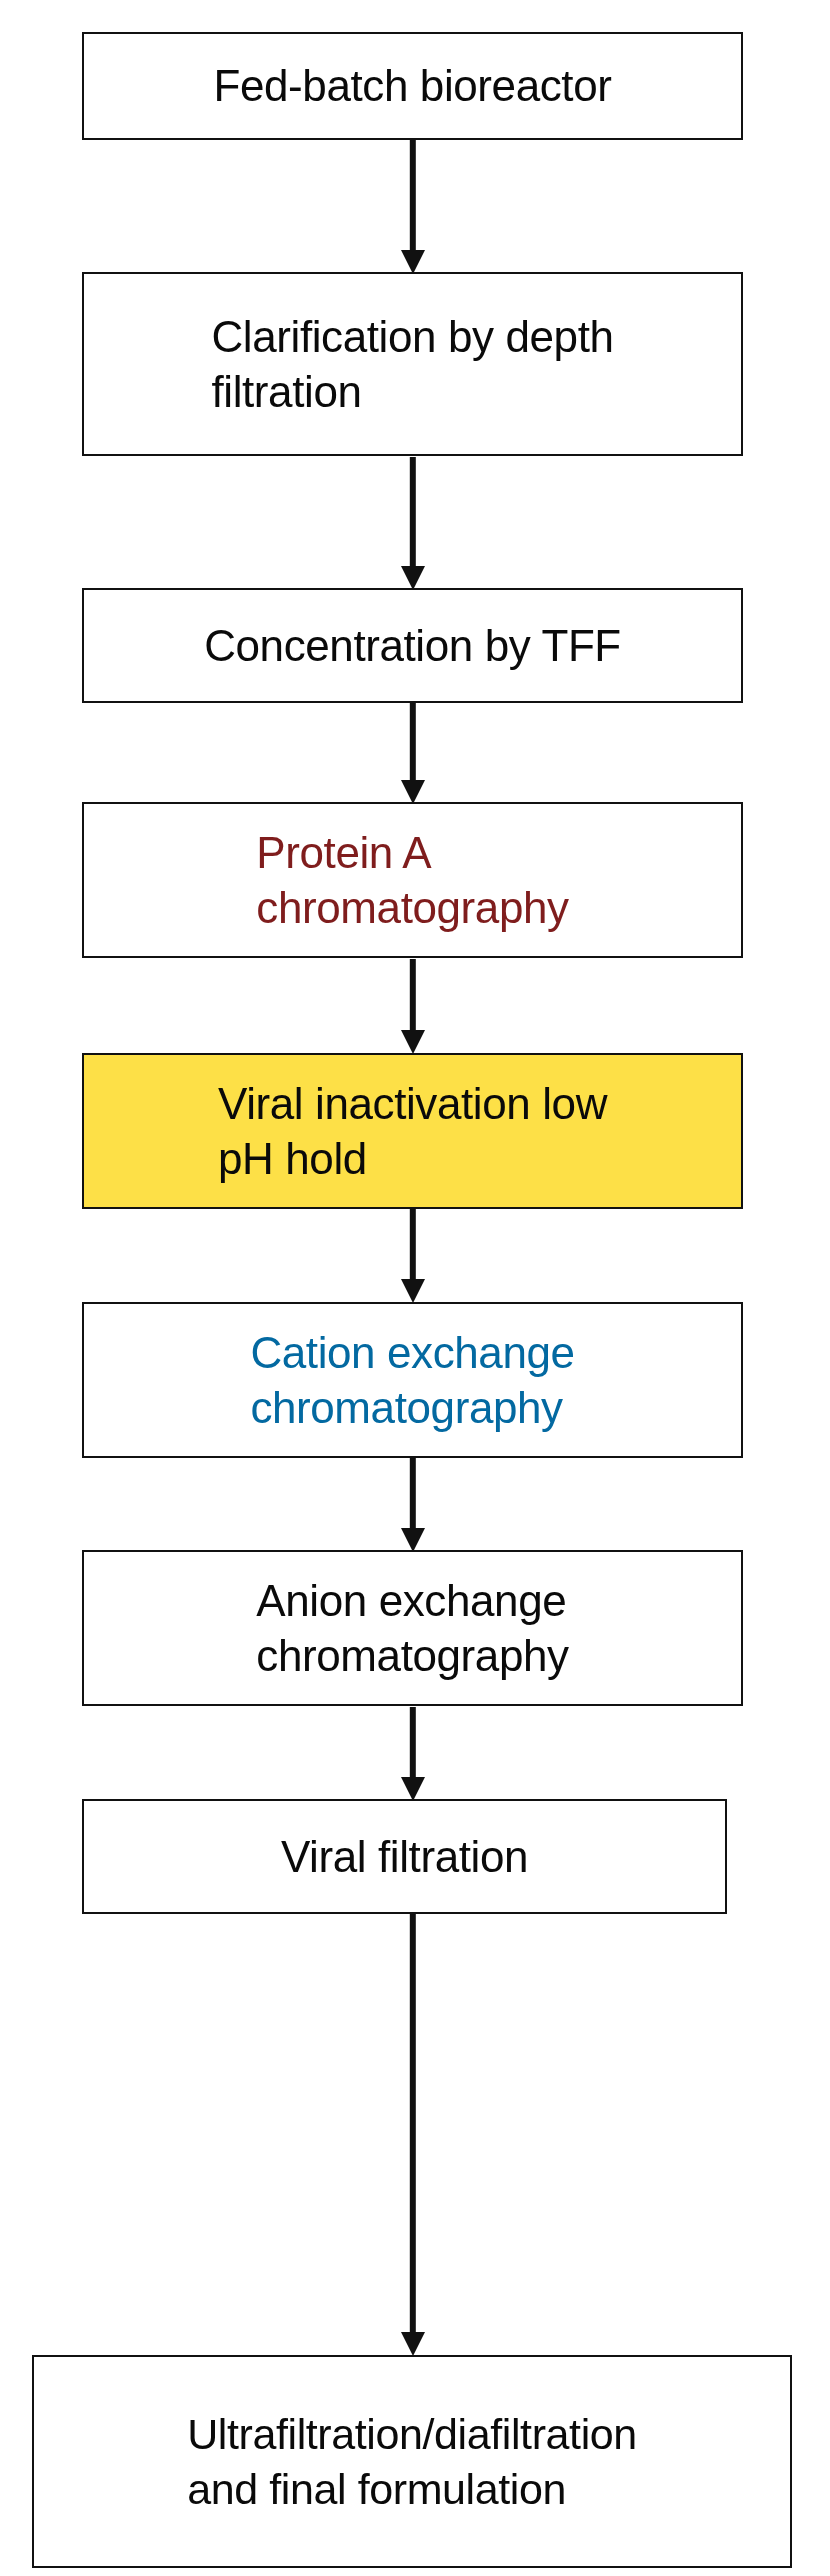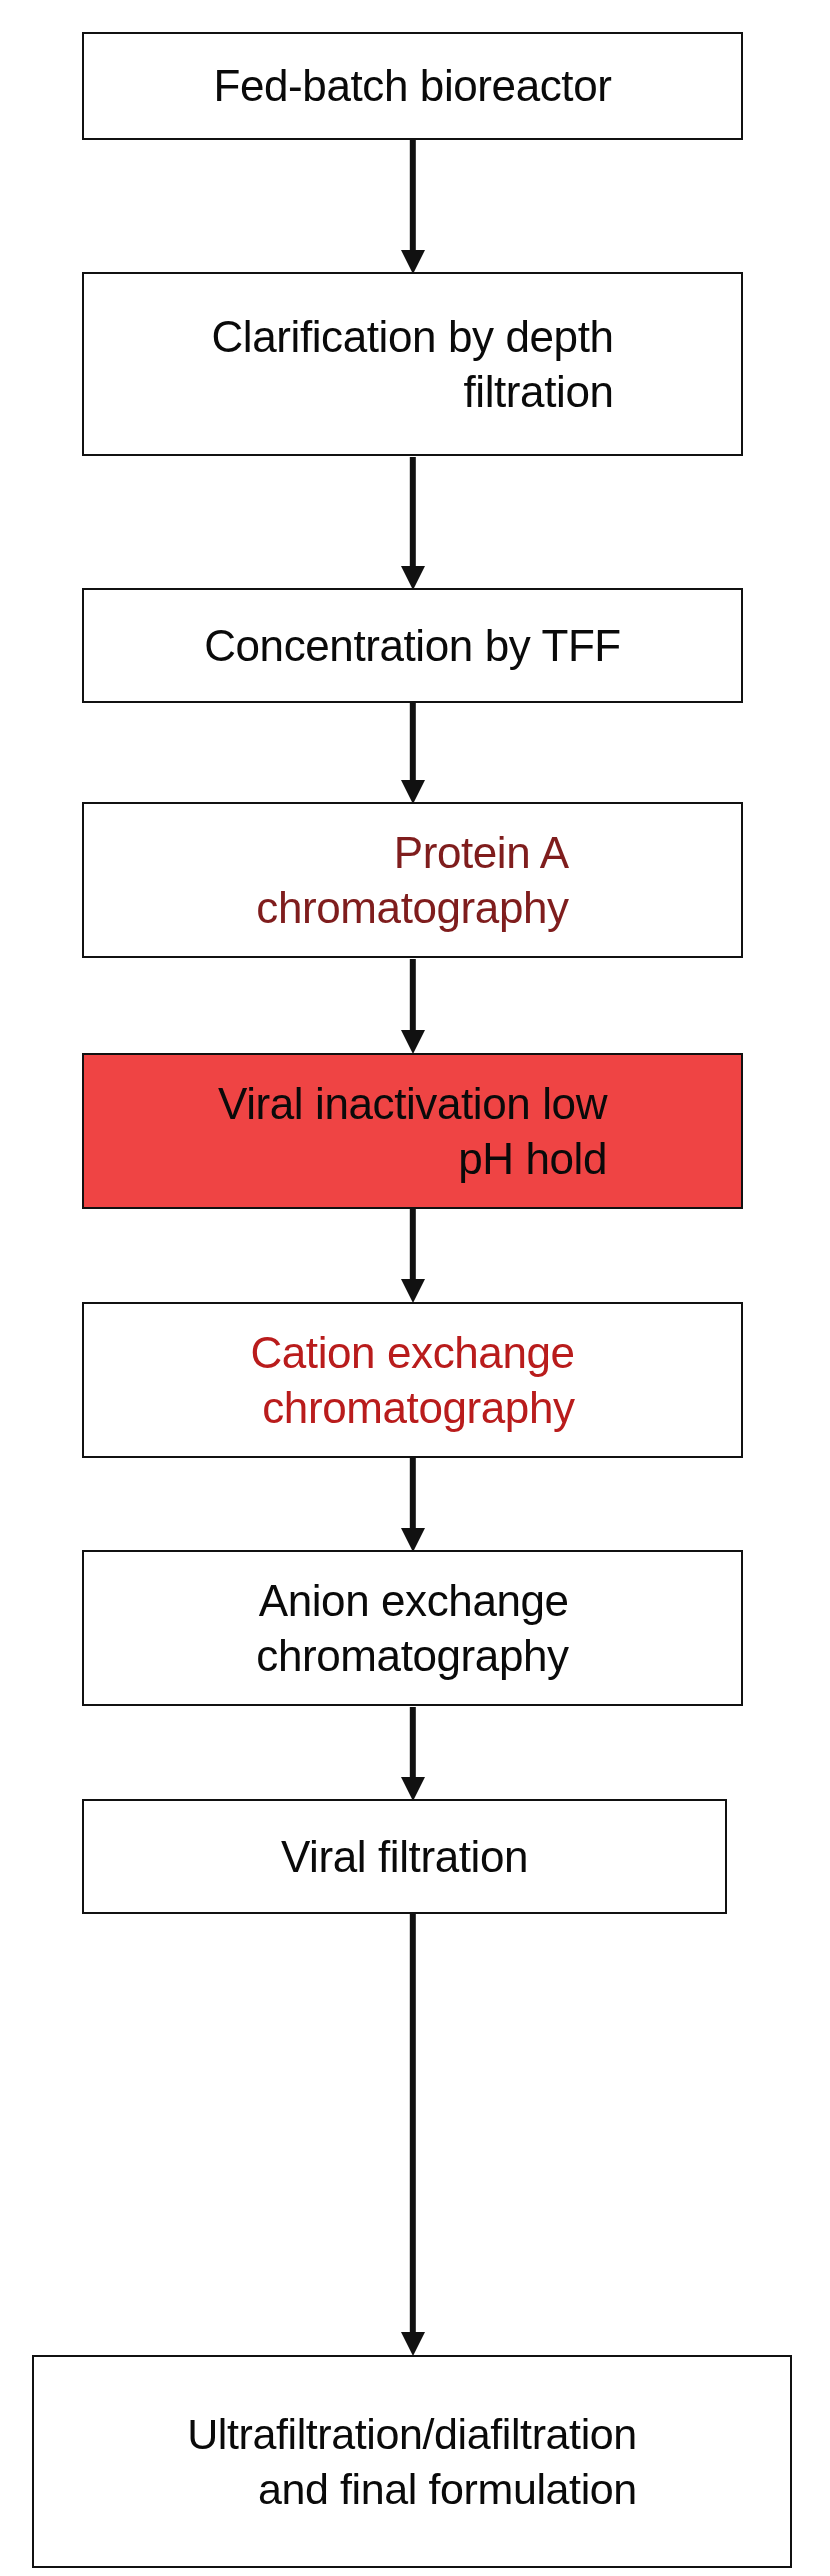--- a/index.html
+++ b/index.html
@@ -20,21 +20,21 @@
     overflow: hidden;
   }
   .node {
     position: absolute;
     box-sizing: border-box;
     border: 2.8px solid #111111;
     background: #ffffff;
     display: flex;
     align-items: center;
     justify-content: center;
-    text-align: right;
+    text-align: left;
   }
   .node-label {
     display: block;
     font-family: "Liberation Sans", sans-serif;
     font-size: 44px;
     line-height: 1.26;
     letter-spacing: -0.4px;
     color: #0a0a0a;
     white-space: pre-line;
     padding: 0 7.1px;
@@ -109,26 +109,26 @@
       <span class="node-label" style="color: rgb(10, 10, 10);">Clarification by depth
 filtration</span>
     </div>
     <div class="node" style="left: 82px; top: 588px; width: 661px; height: 115px; border-color: rgb(17, 17, 17); background: rgb(255, 255, 255);">
       <span class="node-label" style="color: rgb(10, 10, 10);">Concentration by TFF</span>
     </div>
     <div class="node" style="left: 82px; top: 802px; width: 661px; height: 156px; border-color: rgb(17, 17, 17); background: rgb(255, 255, 255);">
       <span class="node-label" style="color: #7f1d1d;">Protein A
 chromatography</span>
     </div>
-    <div class="node" style="left: 82px; top: 1053px; width: 661px; height: 156px; border-color: rgb(17, 17, 17); background: #ef4444;">
+    <div class="node" style="left: 82px; top: 1053px; width: 661px; height: 156px; border-color: rgb(17, 17, 17); background: #fde047;">
       <span class="node-label" style="color: rgb(10, 10, 10);">Viral inactivation low
 pH hold</span>
     </div>
     <div class="node" style="left: 82px; top: 1302px; width: 661px; height: 156px; border-color: rgb(17, 17, 17); background: rgb(255, 255, 255);">
-      <span class="node-label" style="color: #b91c1c;">Cation exchange
+      <span class="node-label" style="color: #0369a1;">Cation exchange
 chromatography</span>
     </div>
     <div class="node" style="left: 82px; top: 1550px; width: 661px; height: 156px; border-color: rgb(17, 17, 17); background: rgb(255, 255, 255);">
       <span class="node-label" style="color: rgb(10, 10, 10);">Anion exchange
 chromatography</span>
     </div>
     <div class="node" style="left: 82px; top: 1799px; width: 645px; height: 115px; border-color: rgb(17, 17, 17); background: rgb(255, 255, 255);">
       <span class="node-label" style="color: rgb(10, 10, 10);">Viral filtration</span>
     </div>
     <div class="node wide" style="left: 32px; top: 2355px; width: 760px; height: 213px; border-color: rgb(17, 17, 17); background: rgb(255, 255, 255);">

